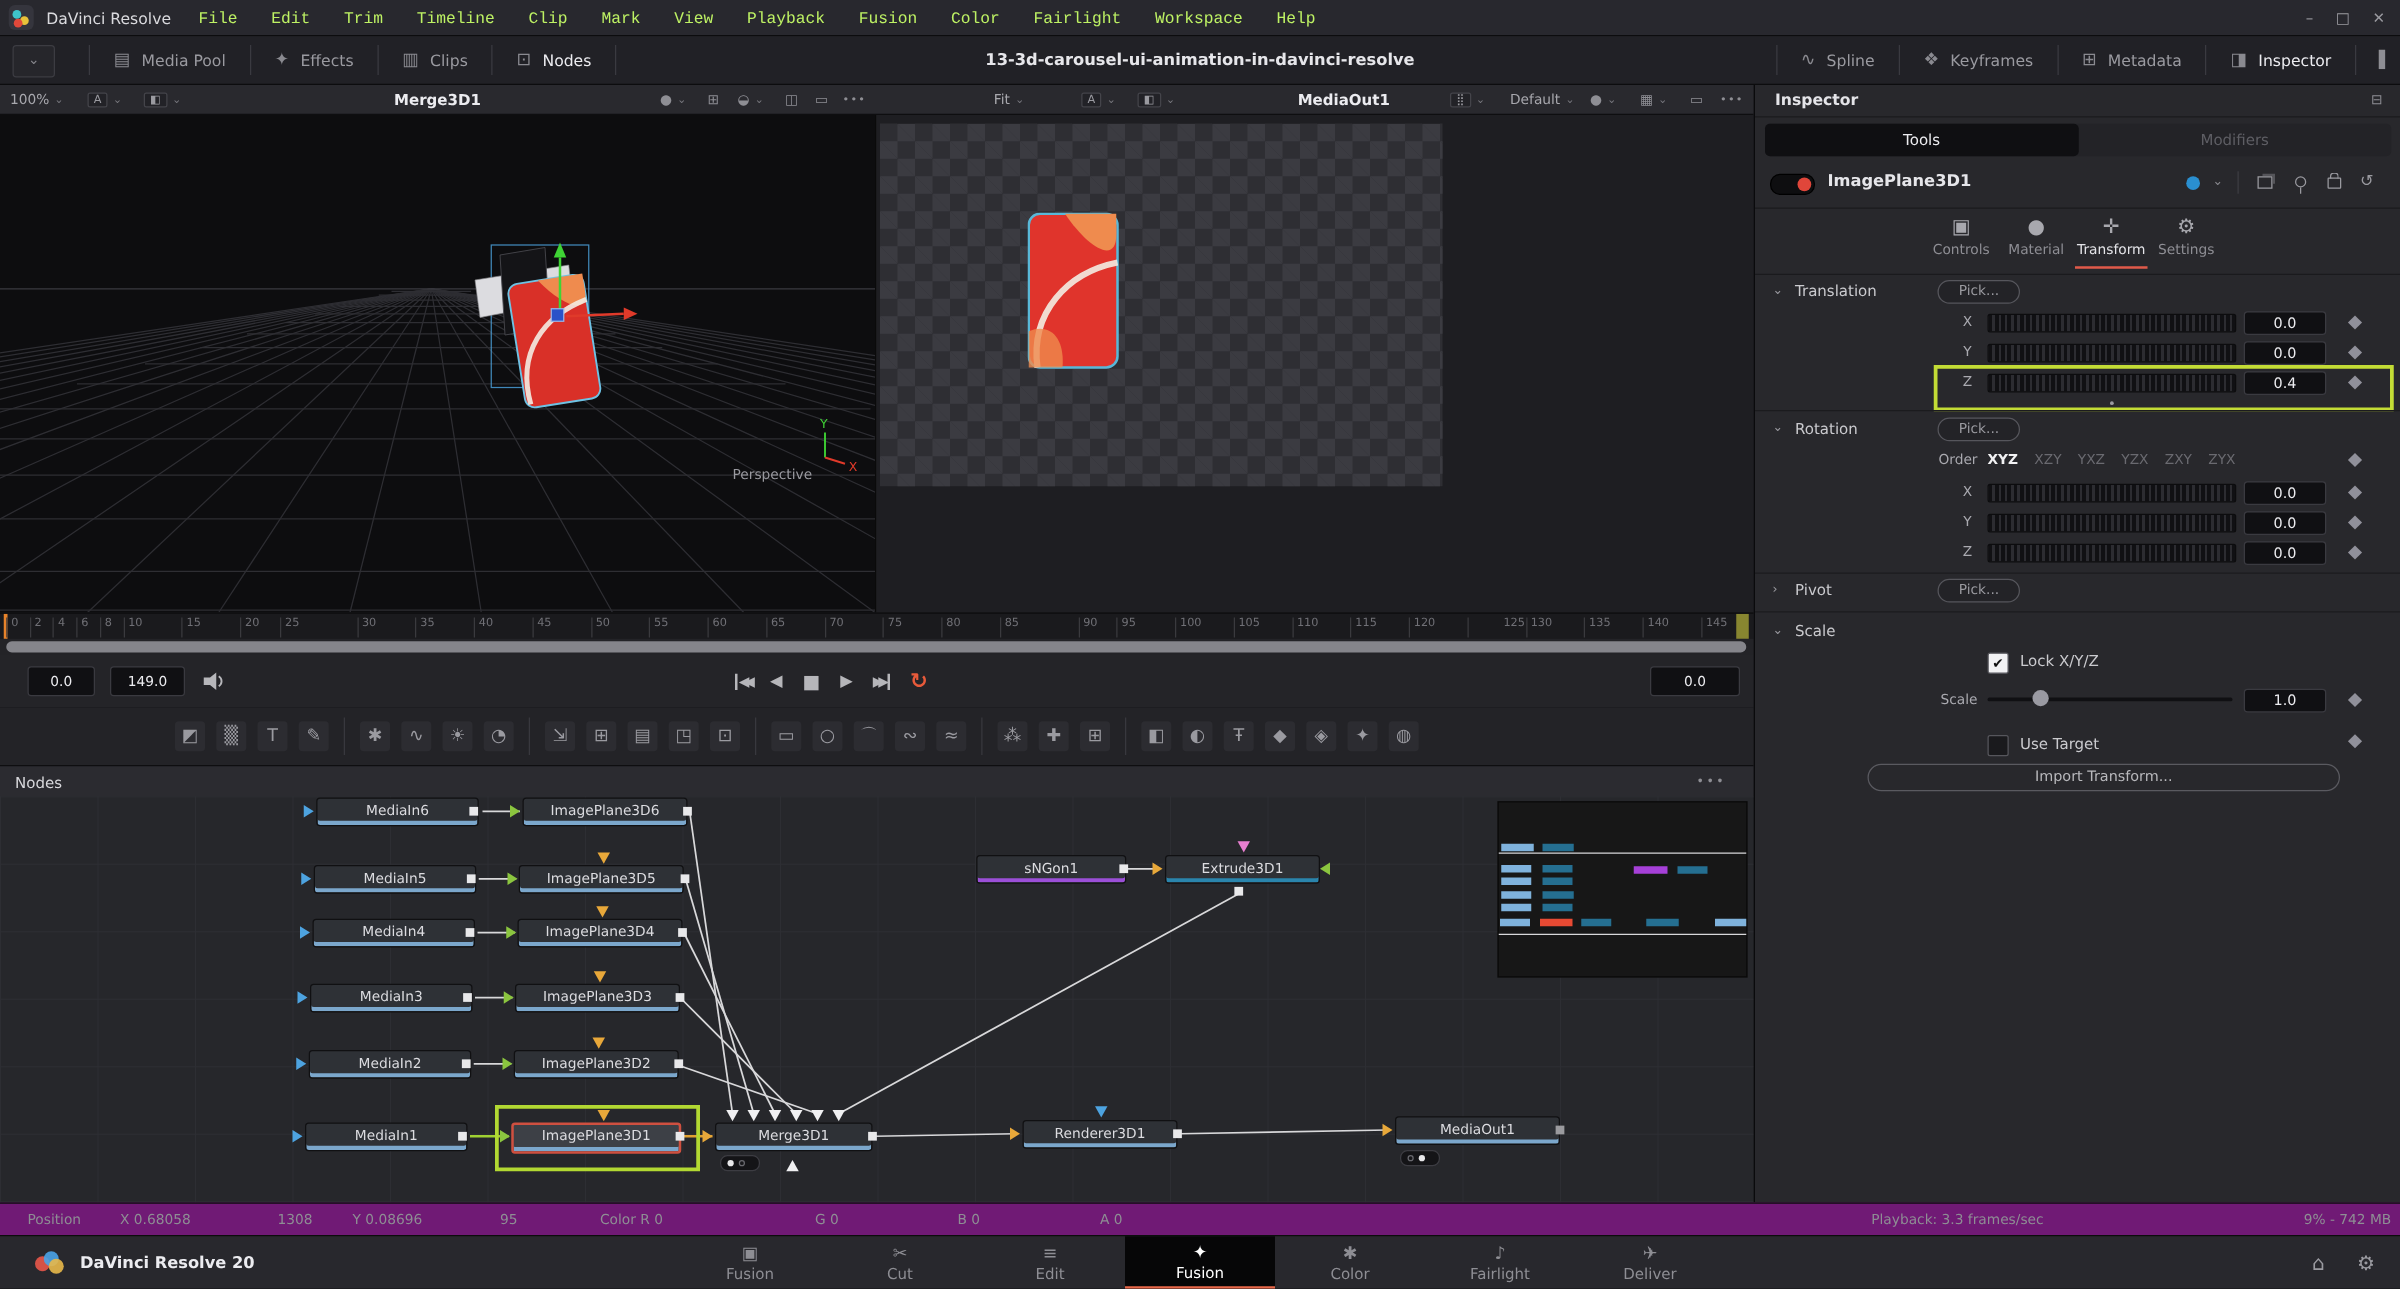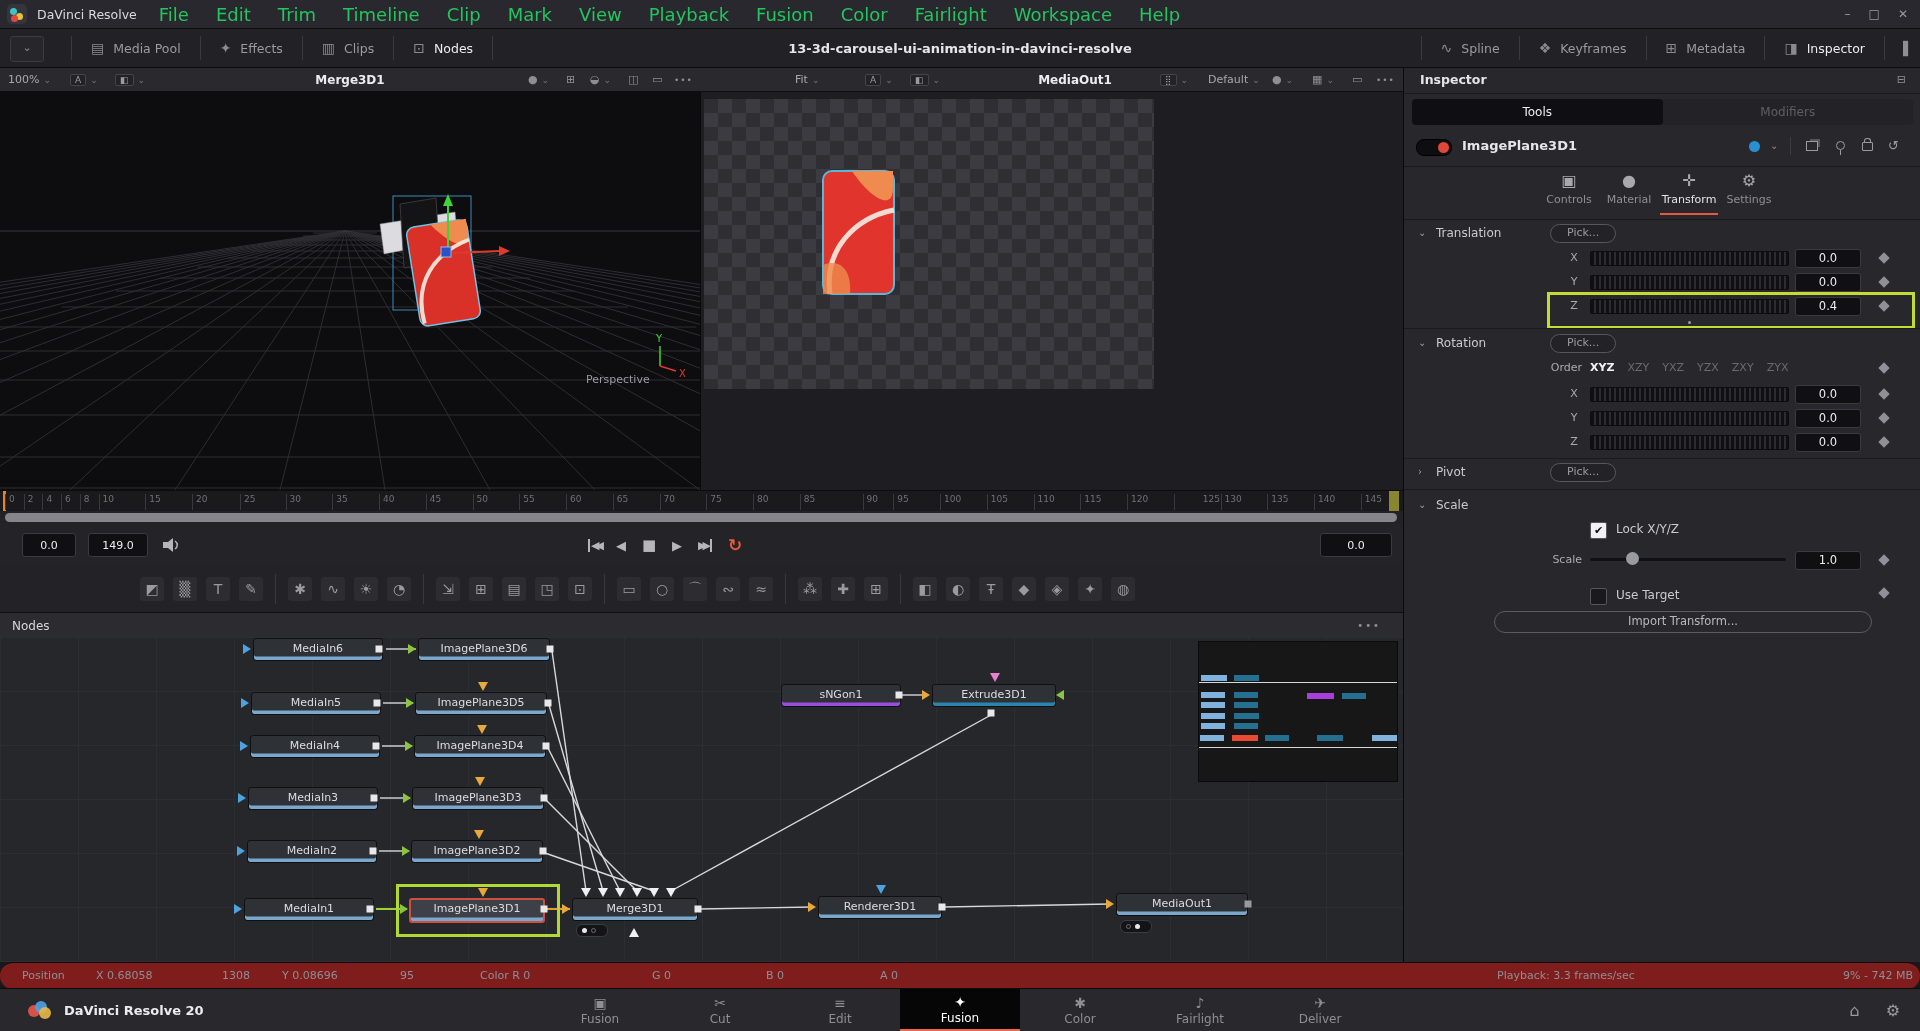--- a/index.html
+++ b/index.html
@@ -6,21 +6,21 @@
   #app{position:relative;width:1920px;height:1031px;background:#18181b;overflow:hidden;
        font-family:"DejaVu Sans","Liberation Sans",sans-serif;color:#c8c8cc;font-size:12px;
        -webkit-font-smoothing:antialiased;}
   
   .menubar{position:absolute;left:0;top:0;width:1920px;height:28px;background:#28282e;border-bottom:1px solid #0c0c0e;display:flex;align-items:center;}
   .applogo{width:20px;height:20px;margin:0 10px 0 7px;border-radius:5px;background:#35353d;position:relative;flex:0 0 auto;}
   .applogo i{position:absolute;width:7px;height:7px;border-radius:50%;}
   .applogo .c1{background:#3ec3c9;left:3px;top:4px}.applogo .c2{background:#e8c23a;left:9px;top:9px}.applogo .c3{background:#e0483a;left:4px;top:11px}
   .appname{color:#dadade;margin-right:22px;font-size:12.5px;}
   .mitems{display:flex;gap:27px;}
-  .mitem{color:#22c55e;font-size:18px;cursor:default;}
+  .mitem{color:#bef264;font-size:13px;cursor:default;font-family:Liberation Mono, monospace;}
   .winctl{position:absolute;right:12px;top:0;height:28px;display:flex;gap:18px;align-items:center;color:#9a9aa0;font-size:12px;}
   
   .toolbar2{position:absolute;left:0;top:29px;width:1920px;height:38px;background:#212126;border-bottom:1px solid #0c0c0e;}
   .chevbtn{position:absolute;left:10px;top:7px;width:32px;height:24px;border:1px solid #3c3c42;border-radius:3px;color:#8a8a90;text-align:center;line-height:22px;font-size:11px;background:#26262b;}
   .t2group{position:absolute;left:58px;top:0;height:38px;display:flex;align-items:center;}
   .t2btn{display:flex;align-items:center;gap:9px;color:#9a9aa0;font-size:12.5px;padding:0 6px;}
   .t2btn .g{font-size:14px;color:#8a8a90;}
   .t2btn.on{color:#ececf0;}
   .t2div{width:1px;height:24px;background:#3a3a40;margin:0 13px;}
   .t2title{position:absolute;left:0;right:0;top:0;height:38px;display:flex;align-items:center;justify-content:center;color:#e6e6ea;font-weight:bold;font-size:13px;pointer-events:none;}
@@ -122,21 +122,21 @@
   .olabel{position:absolute;left:128px;top:3px;width:50px;text-align:right;color:#aaaab0;font-size:11px;}
   .oopts{position:absolute;left:186px;top:3px;display:flex;gap:13px;font-size:11px;color:#6a6a70;}
   .oopts .sel{color:#f2f2f4;font-weight:bold;}
   .cb{position:absolute;left:186px;top:2px;width:15px;height:15px;border:1px solid #56565c;background:#1a1a1d;border-radius:2px;font-size:11px;line-height:15px;text-align:center;color:#111;}
   .cb.on{background:#f2f2f4;}
   .cblabel{position:absolute;left:212px;top:2px;color:#cacace;font-size:12px;}
   .slim{position:absolute;left:186px;top:10px;width:196px;height:3px;background:#101013;border-radius:2px;}
   .knob{position:absolute;left:222px;top:4px;width:13px;height:13px;border-radius:50%;background:#9a9aa2;}
   .importbtn{position:absolute;left:90px;top:543px;width:376px;height:20px;border:1px solid #5a5a60;border-radius:11px;color:#b8b8bc;font-size:11.5px;text-align:center;line-height:19px;}
   
-  .statusbar{position:absolute;left:0;top:962px;width:1920px;height:26px;background:#7f1d1d;border-top:1px solid #0c0c0e;font-size:11px;color:#8e8e94;border-radius:13px;}
+  .statusbar{position:absolute;left:0;top:962px;width:1920px;height:26px;background:#701a75;border-top:1px solid #0c0c0e;font-size:11px;color:#8e8e94;}
   .statusbar span{position:absolute;top:6px;}
   
   .pagebar{position:absolute;left:0;top:988px;width:1920px;height:43px;background:#28282d;border-top:1px solid #0c0c0e;}
   .brand{position:absolute;left:28px;top:0;height:43px;display:flex;align-items:center;gap:10px;font-weight:bold;color:#ececf0;font-size:13px;}
   .logo3{position:relative;width:26px;height:20px;}
   .logo3 i{position:absolute;width:12px;height:12px;border-radius:50%;opacity:.9;}
   .logo3 .a{background:#e8574a;left:0;top:4px}.logo3 .b{background:#4aa3e8;left:7px;top:0}.logo3 .c{background:#e8b84a;left:11px;top:6px}
   .ptabs{position:absolute;left:50%;transform:translateX(-50%);display:flex;height:43px;}
   .ptab{width:120px;display:flex;flex-direction:column;align-items:center;justify-content:center;gap:1px;color:#8e8e94;font-size:12px;box-sizing:border-box;}
   .ptab .pg{font-size:14px;}
@@ -408,21 +408,21 @@
     <div class="playhead"></div>
     <div class="endmark"></div>
   <span class="rmark" style="left: 5px;">0</span>
       <span class="rmark" style="left: 23.7px;">2</span>
       <span class="rmark" style="left: 42.4px;">4</span>
       <span class="rmark" style="left: 61.1px;">6</span>
       <span class="rmark" style="left: 79.8px;">8</span>
       <span class="rmark" style="left: 98.5px;">10</span>
       <span class="rmark" style="left: 145.25px;">15</span>
       <span class="rmark" style="left: 192px;">20</span>
-      <span class="rmark" style="left: 240px;">25</span>
+      <span class="rmark" style="left: 224px;">25</span>
       <span class="rmark" style="left: 285.5px;">30</span>
       <span class="rmark" style="left: 332.25px;">35</span>
       <span class="rmark" style="left: 379px;">40</span>
       <span class="rmark" style="left: 425.75px;">45</span>
       <span class="rmark" style="left: 472.5px;">50</span>
       <span class="rmark" style="left: 519.25px;">55</span>
       <span class="rmark" style="left: 566px;">60</span>
       <span class="rmark" style="left: 612.75px;">65</span>
       <span class="rmark" style="left: 659.5px;">70</span>
       <span class="rmark" style="left: 706.25px;">75</span>

